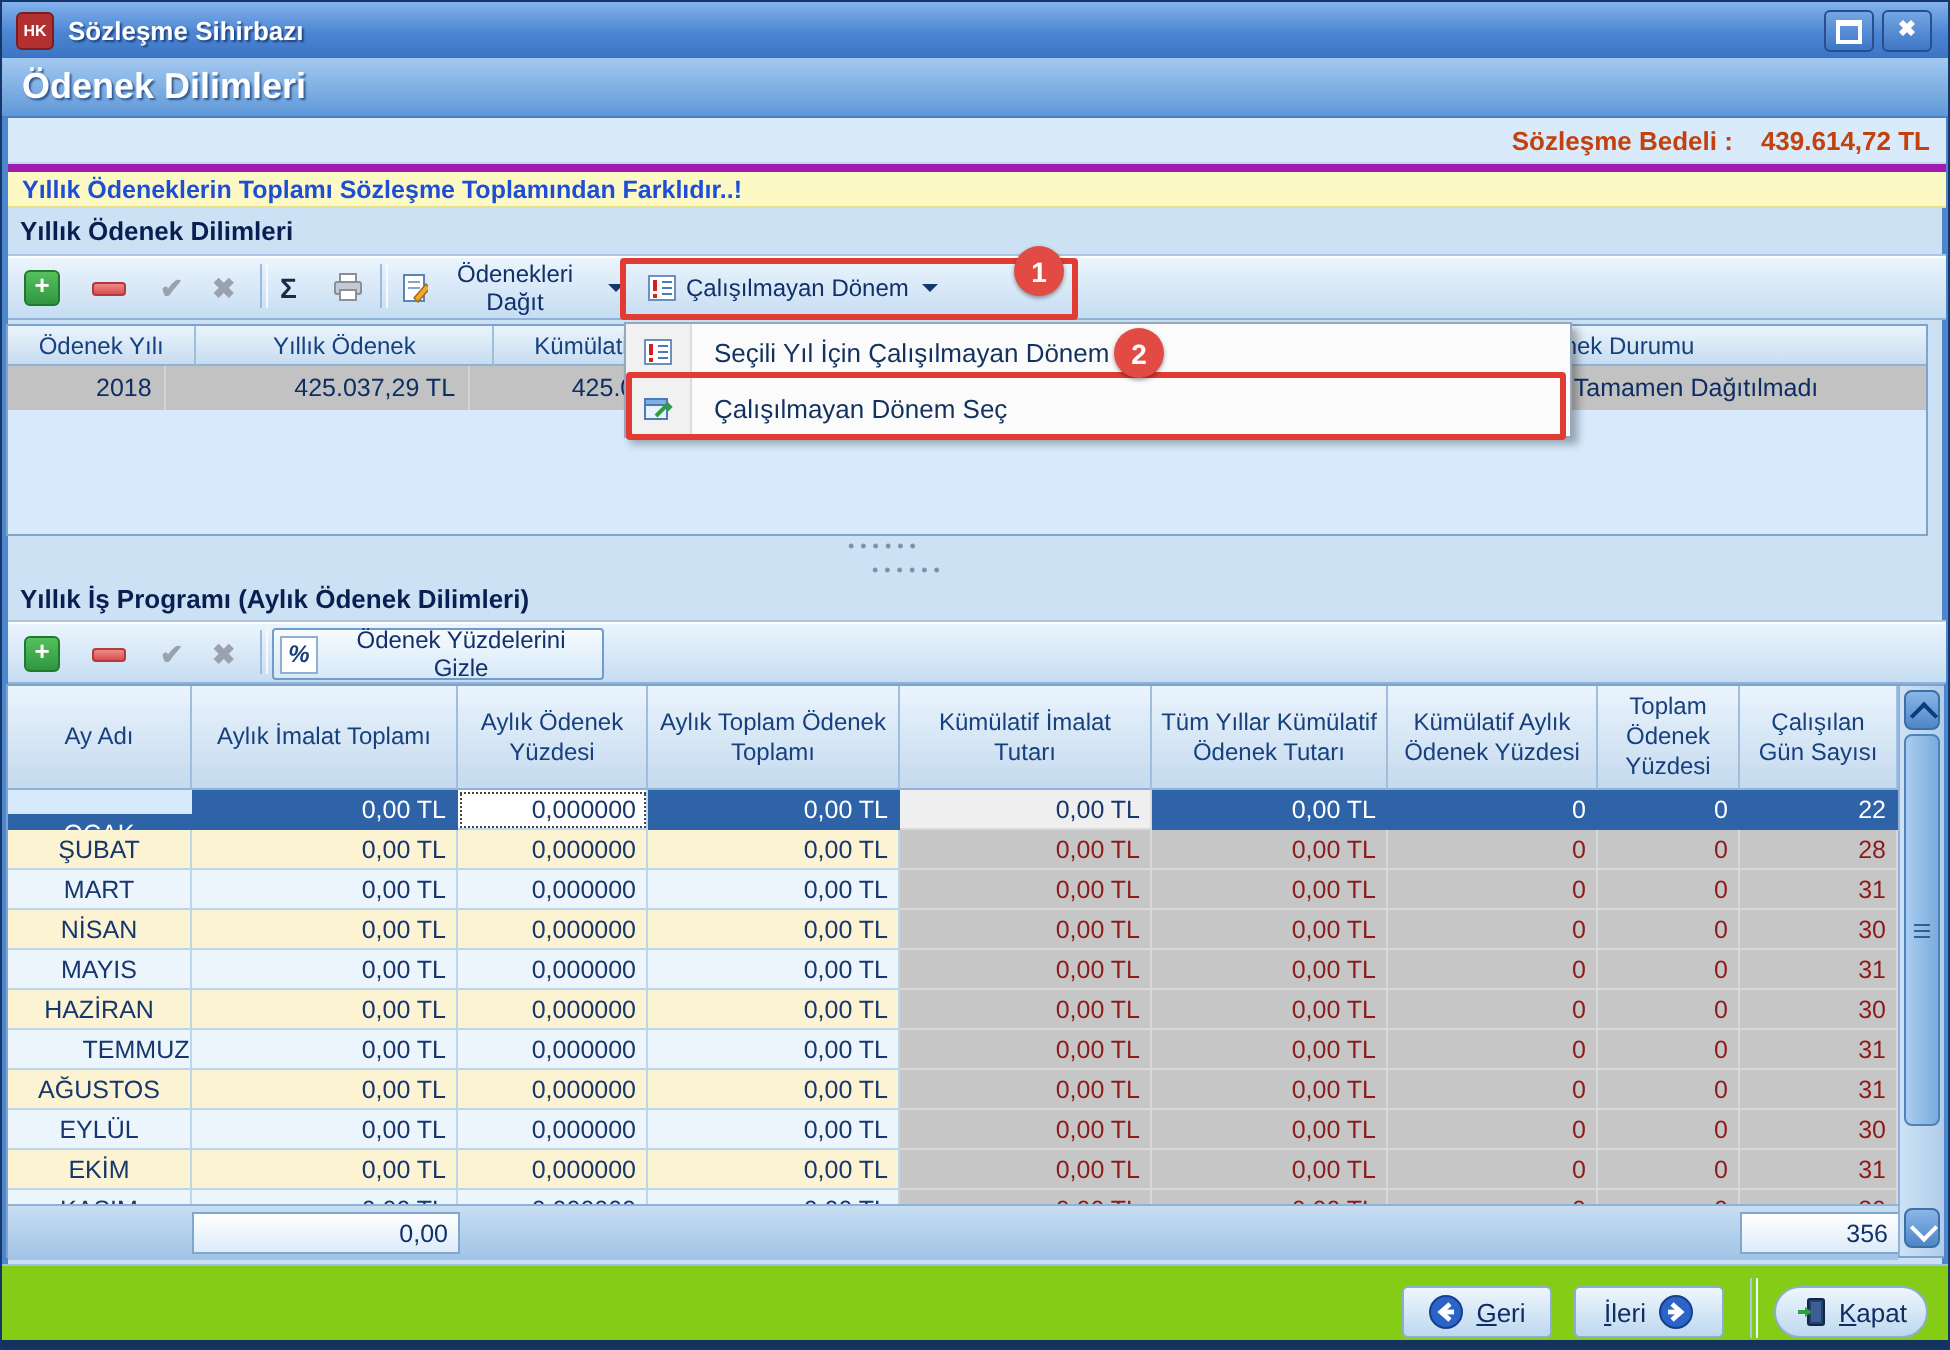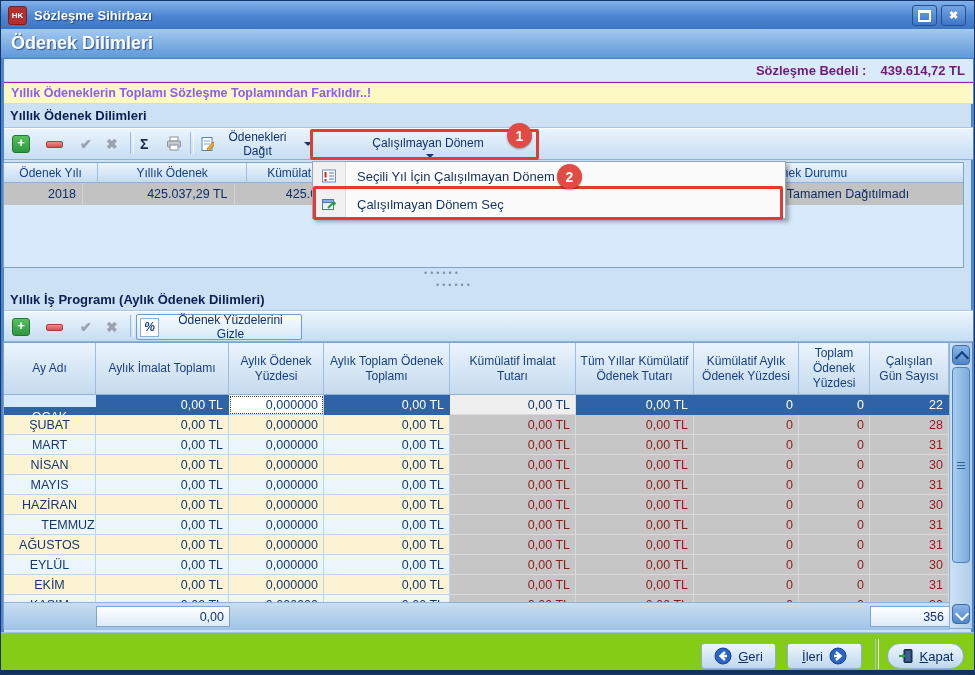--- a/index.html
+++ b/index.html
@@ -16,24 +16,24 @@
     background:linear-gradient(#74a6e4,#3e76c4);display:flex;align-items:center;justify-content:center;cursor:default;}
   .maxglyph{width:9px;height:7px;border:2px solid #fff;border-top-width:3px;}
   .closeglyph{color:#fff;font-size:11px;font-weight:bold;line-height:1;}
   
   .pagehdr{position:absolute;left:0;top:28px;width:100%;height:30px;
     background:linear-gradient(#a3c9f0,#5f98d8);border-bottom:1px solid #4a80c0;box-sizing:border-box;
     display:flex;align-items:center;padding-left:10px;}
   .pagehdr span{color:#fff;font-size:18px;font-weight:bold;text-shadow:1px 1px 1px rgba(25,60,120,.75);}
   .bedeli{position:absolute;left:3px;top:58px;width:969px;height:23px;background:#d9ebfb;border-bottom:1px solid #c0d8ee;
     box-sizing:border-box;display:flex;align-items:center;justify-content:flex-end;padding-right:8px;gap:14px;}
-  .bedeli span{font-size:13px;font-weight:bold;color:#701a75;}
+  .bedeli span{font-size:13px;font-weight:bold;color:#c2410c;}
   .warning{position:absolute;left:3px;top:81px;width:969px;height:22px;background:#fdf9c4;
-    border-top:1px solid #a21caf;border-bottom:1px solid #e7e28e;box-sizing:border-box;
-    color:#8b5cf6;font-weight:bold;font-size:12.5px;display:flex;align-items:center;padding-left:7px;}
+    border-top:4px solid #a21caf;border-bottom:1px solid #e7e28e;box-sizing:border-box;
+    color:#1d4ed8;font-weight:bold;font-size:12.5px;display:flex;align-items:center;padding-left:7px;}
   .sectitle{position:absolute;left:3px;height:23px;display:flex;align-items:center;padding-left:6px;
     font-size:13px;font-weight:bold;color:#091f52;}
   
   .toolbar{position:absolute;left:3px;width:969px;background:linear-gradient(#ecf5fd,#c6ddf2);
     border-top:1px solid #a9c6e4;border-bottom:1px solid #8fb2d8;box-sizing:border-box;box-shadow:inset 0 1px 0 #fff;}
   .tbtn{position:absolute;top:3px;height:26px;border:1px solid transparent;background:transparent;
     display:flex;align-items:center;gap:4px;font-family:inherit;font-size:12px;color:#10316b;padding:0 3px;box-sizing:border-box;cursor:default;}
   .tsep{position:absolute;top:4px;width:2px;height:22px;border-left:1px solid #9cbcdf;border-right:1px solid #f4fafe;}
   .ic-add{width:16px;height:16px;background:linear-gradient(#56c05e,#2f9640);border:1px solid #1f7a2e;border-radius:3px;
     color:#fff;font-size:13px;font-weight:bold;line-height:14px;text-align:center;}
@@ -166,21 +166,21 @@
     <button class="tbtn" style="left:192px;width:120px;font-size:12px;">
       <svg width="16" height="16">
           <rect x="2" y="1.5" width="10" height="13" fill="#fff" stroke="#5a85b8"></rect>
           <line x1="4" y1="5" x2="10" y2="5" stroke="#7fa6cf"></line>
           <line x1="4" y1="8" x2="10" y2="8" stroke="#7fa6cf"></line>
           <path d="M7 13 L13 6 L15 8 L9 15 Z" fill="#f0a830" stroke="#9a6a10" stroke-width="0.7"></path>
         </svg>
       <span>Ödenekleri Dağıt</span>
       <span class="caret"></span>
     </button>
-    <button class="tbtn" style="left:315px;width:218px;justify-content:flex-start;flex-direction:column;">
+    <button class="tbtn" style="left:315px;width:218px;justify-content:flex-start;">
       <svg width="16" height="16">
           <rect x="1.5" y="2" width="13" height="12" fill="#fff" stroke="#6a8fc0"></rect>
           <rect x="3.5" y="4" width="2" height="5.5" fill="#d42020"></rect>
           <rect x="3.5" y="11" width="2" height="2" fill="#d42020"></rect>
           <line x1="8" y1="5" x2="13" y2="5" stroke="#4a7ab8"></line>
           <line x1="8" y1="8" x2="13" y2="8" stroke="#4a7ab8"></line>
           <line x1="8" y1="11" x2="13" y2="11" stroke="#4a7ab8"></line>
         </svg>
       <span>Çalışılmayan Dönem</span>
       <span class="caret"></span>

